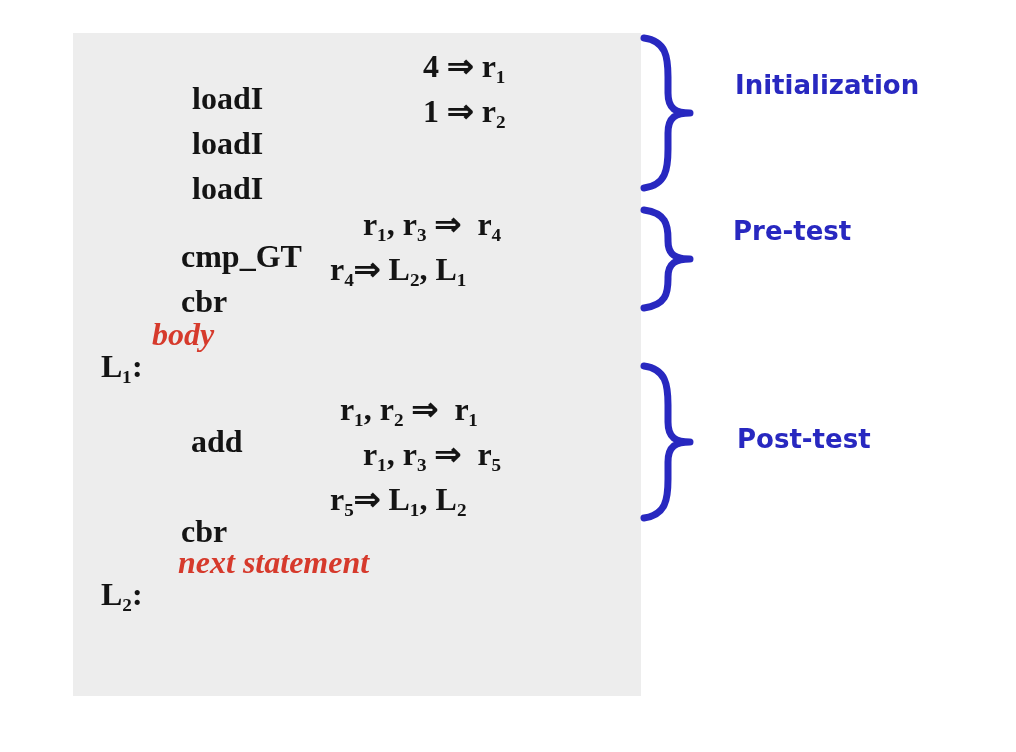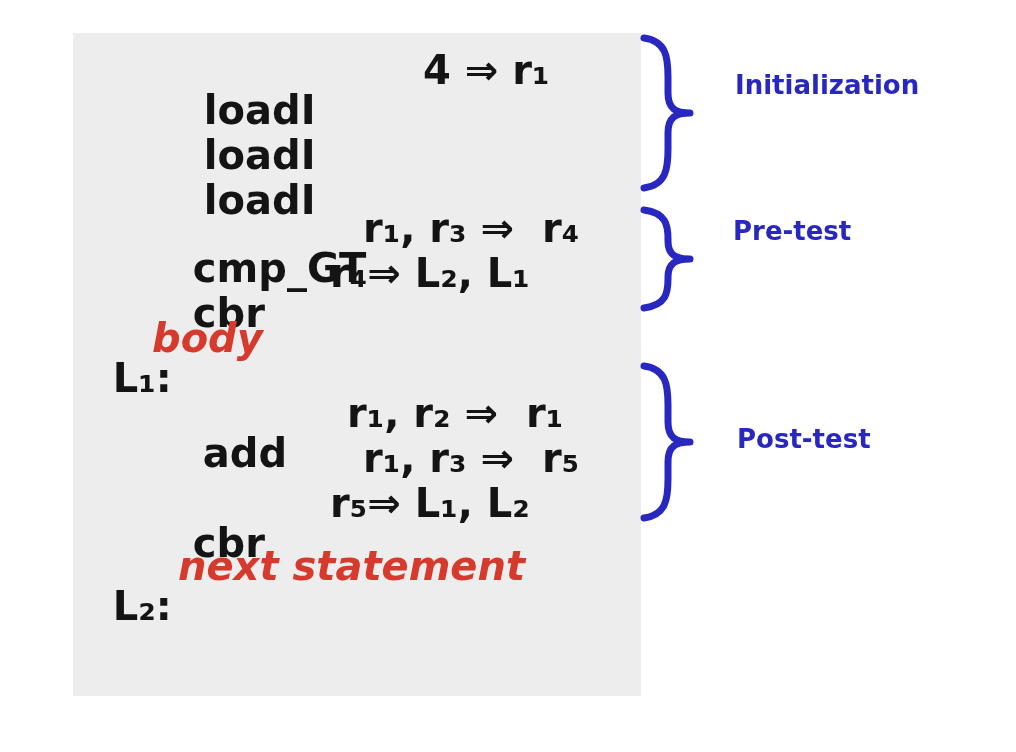--- a/index.html
+++ b/index.html
@@ -15,35 +15,36 @@
     background: var(--page_bg);
     font-family: "DejaVu Sans", sans-serif;
     overflow:hidden;
   }
   .panel {
     position:absolute; left:73px; top:33px; width:568px; height:663px;
     background: var(--panel_bg);
   }
   .code-line {
     position:absolute;
-    font-size:40px; font-weight:bold; line-height:1;
+    font-size:32px; font-weight:bold; line-height:1;
     color: var(--code);
     white-space:pre;
+    font-family:Liberation Serif, serif;
   }
   .code-line .ops { position:absolute; top:0; white-space:pre; }
   .pseudo { font-style:italic; color: var(--red); }
 
   
   .l1  { left:176px; top:50px;  }  .l1 .ops { left:247px; }
   .l2  { left:176px; top:95px;  }  .l2 .ops { left:247px; }
   .l3  { left:176px; top:140px; }  .l3 .ops { left:247px; }
   .l4  { left:165px; top:208px; }  .l4 .ops { left:198px; }
   .l5  { left:165px; top:253px; }  .l5 .ops { left:165px; }
   .l6  { left:85px;  top:318px; }  .l6 .ops { left:67px;  }
-  .l7  { left:175px; top:393px; }  .l7 .ops { left:172px; }
+  .l7  { left:175px; top:393px; }  .l7 .ops { left:165px; }
   .l8  { left:165px; top:438px; }  .l8 .ops { left:198px; }
   .l9  { left:165px; top:483px; }  .l9 .ops { left:165px; }
   .l10 { left:85px;  top:546px; }  .l10 .ops { left:67px;margin-left:26px; }
 
   .brace { position:absolute; left:636px; width:62px; }
   .brace path { stroke: var(--blue); stroke-width:7; fill:none;
                 stroke-linecap:round; stroke-linejoin:round; }
   .b1 { top:33px;  height:160px; }
   .b2 { top:205px; height:108px; }
   .b3 { top:361px; height:162px; }
@@ -61,20 +62,21 @@
 <body>
 
 <div class="panel"></div>
 
 <div class="code-line l1">
   <span>loadI</span>
   <span class="ops">4 ⇒ r₁</span>
 </div>
 <div class="code-line l2">
   <span>loadI</span>
+  <span class="ops">1 ⇒ r₂</span>
 </div>
 <div class="code-line l3">
   <span>loadI</span>
 </div>
 <div class="code-line l4">
   <span>cmp_GT</span>
   <span class="ops">r₁, r₃ ⇒  r₄</span>
 </div>
 <div class="code-line l5">
   <span>cbr</span>

